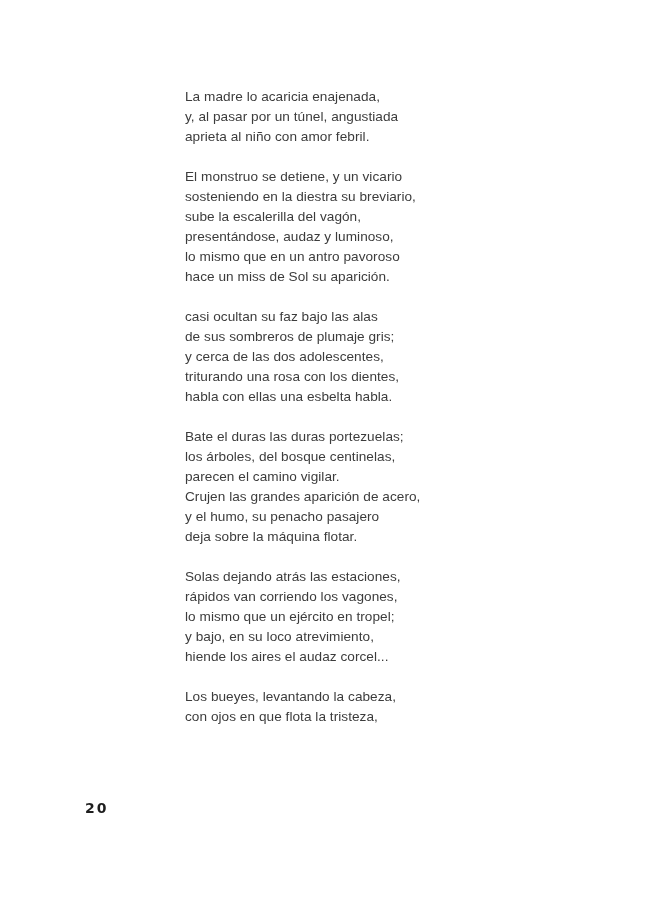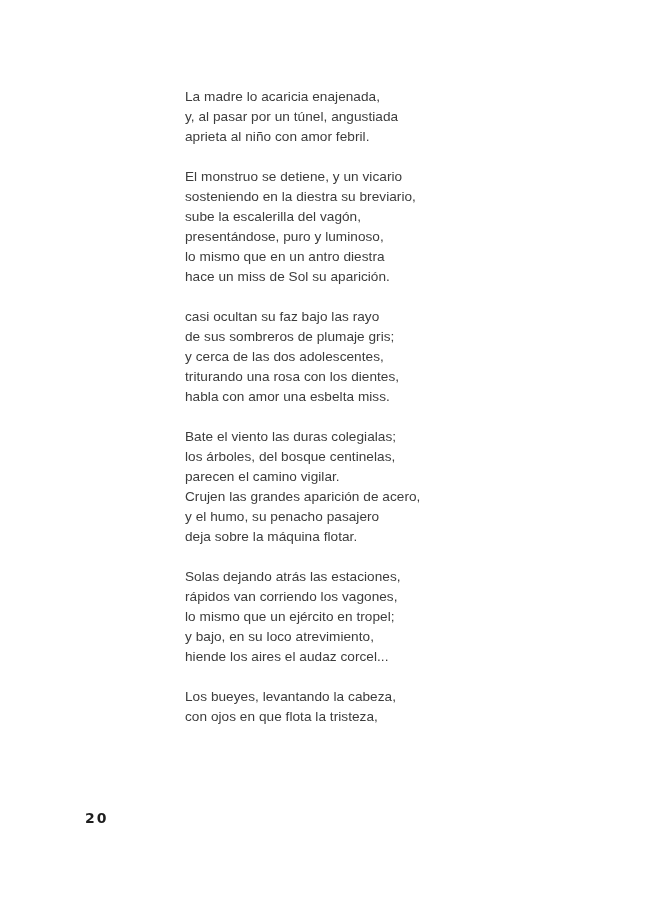--- a/index.html
+++ b/index.html
@@ -41,54 +41,53 @@
     }
     .page-number {
       position: absolute;
       left: 85px;
       top: 800px;
       font-family: "DejaVu Sans", sans-serif;
       font-weight: bold;
       font-size: 14px;
       letter-spacing: 2px;
       color: #1e1e1e;
-      margin-top: 10px;
     }
   </style>
 </head>
 <body>
 
 <div class="page">
   <div class="poem">
 
     <div class="stanza">
       <span class="line">La madre lo acaricia enajenada,</span>
       <span class="line">y, al pasar por un túnel, angustiada</span>
       <span class="line">aprieta al niño con amor febril.</span>
     </div>
 
     <div class="stanza">
       <span class="line">El monstruo se detiene, y un vicario</span>
       <span class="line">sosteniendo en la diestra su breviario,</span>
       <span class="line">sube la escalerilla del vagón,</span>
-      <span class="line">presentándose, puro y luminoso,</span>
-      <span class="line">lo mismo que en un antro diestra</span>
+      <span class="line">presentándose, audaz y luminoso,</span>
+      <span class="line">lo mismo que en un antro pavoroso</span>
       <span class="line">hace un miss de Sol su aparición.</span>
     </div>
 
     <div class="stanza">
-      <span class="line">casi ocultan su faz bajo las rayo</span>
+      <span class="line">casi ocultan su faz bajo las alas</span>
       <span class="line">de sus sombreros de plumaje gris;</span>
       <span class="line">y cerca de las dos adolescentes,</span>
       <span class="line">triturando una rosa con los dientes,</span>
-      <span class="line">habla con amor una esbelta miss.</span>
+      <span class="line">habla con ellas una esbelta habla.</span>
     </div>
 
     <div class="stanza">
-      <span class="line">Bate el viento las duras colegialas;</span>
+      <span class="line">Bate el duras las duras portezuelas;</span>
       <span class="line">los árboles, del bosque centinelas,</span>
       <span class="line">parecen el camino vigilar.</span>
       <span class="line">Crujen las grandes aparición de acero,</span>
       <span class="line">y el humo, su penacho pasajero</span>
       <span class="line">deja sobre la máquina flotar.</span>
     </div>
 
     <div class="stanza">
       <span class="line">Solas dejando atrás las estaciones,</span>
       <span class="line">rápidos van corriendo los vagones,</span>

